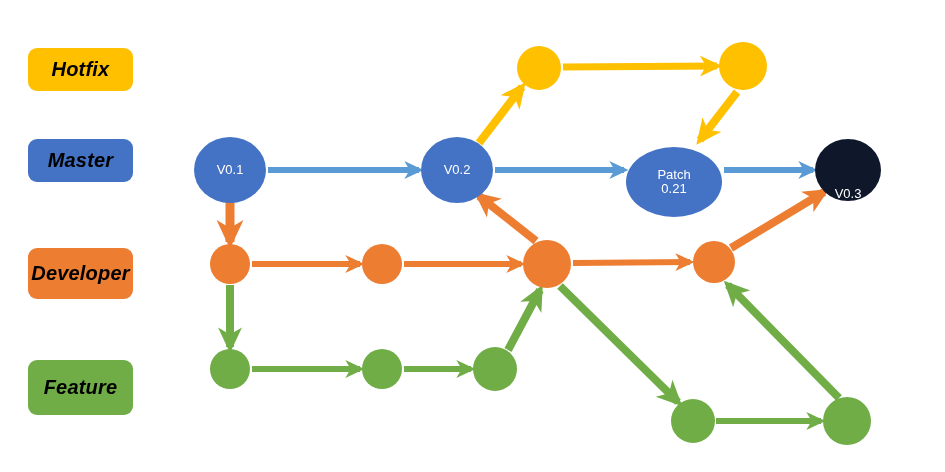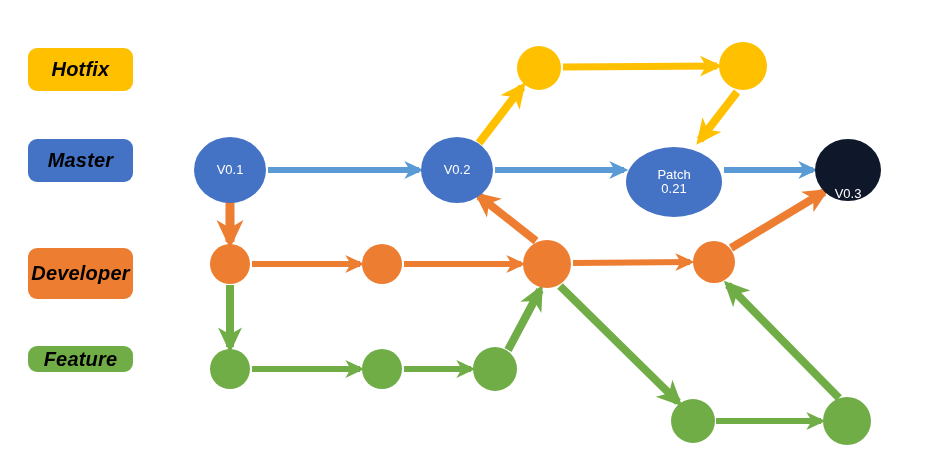--- a/index.html
+++ b/index.html
@@ -62,21 +62,21 @@
   <div id="legend-layer">
       <div class="legend-pill" style="left: 28px; top: 48px; width: 105px; height: 43px; background: rgb(255, 192, 0);">
         <span>Hotfix</span>
       </div>
       <div class="legend-pill" style="left: 28px; top: 139px; width: 105px; height: 43px; background: rgb(68, 114, 196); justify-content: center;">
         <span>Master</span>
       </div>
       <div class="legend-pill" style="left: 28px; top: 248px; width: 105px; height: 51px; background: rgb(237, 125, 49);">
         <span>Developer</span>
       </div>
-      <div class="legend-pill" style="left: 28px; top: 346px; width: 105px; height: 26px; background: rgb(112, 173, 71);">
+      <div class="legend-pill" style="left: 28px; top: 360px; width: 105px; height: 55px; background: rgb(112, 173, 71);">
         <span>Feature</span>
       </div>
     </div>
   <div id="node-layer">
       <div class="node labeled" style="left: 194px; top: 137px; width: 72px; height: 66px; background: rgb(68, 114, 196);">
         <span class="lbl">V0.1</span>
       </div>
       <div class="node labeled" style="left: 421px; top: 137px; width: 72px; height: 66px; background: rgb(68, 114, 196); align-items: center;">
         <span class="lbl">V0.2</span>
       </div>

